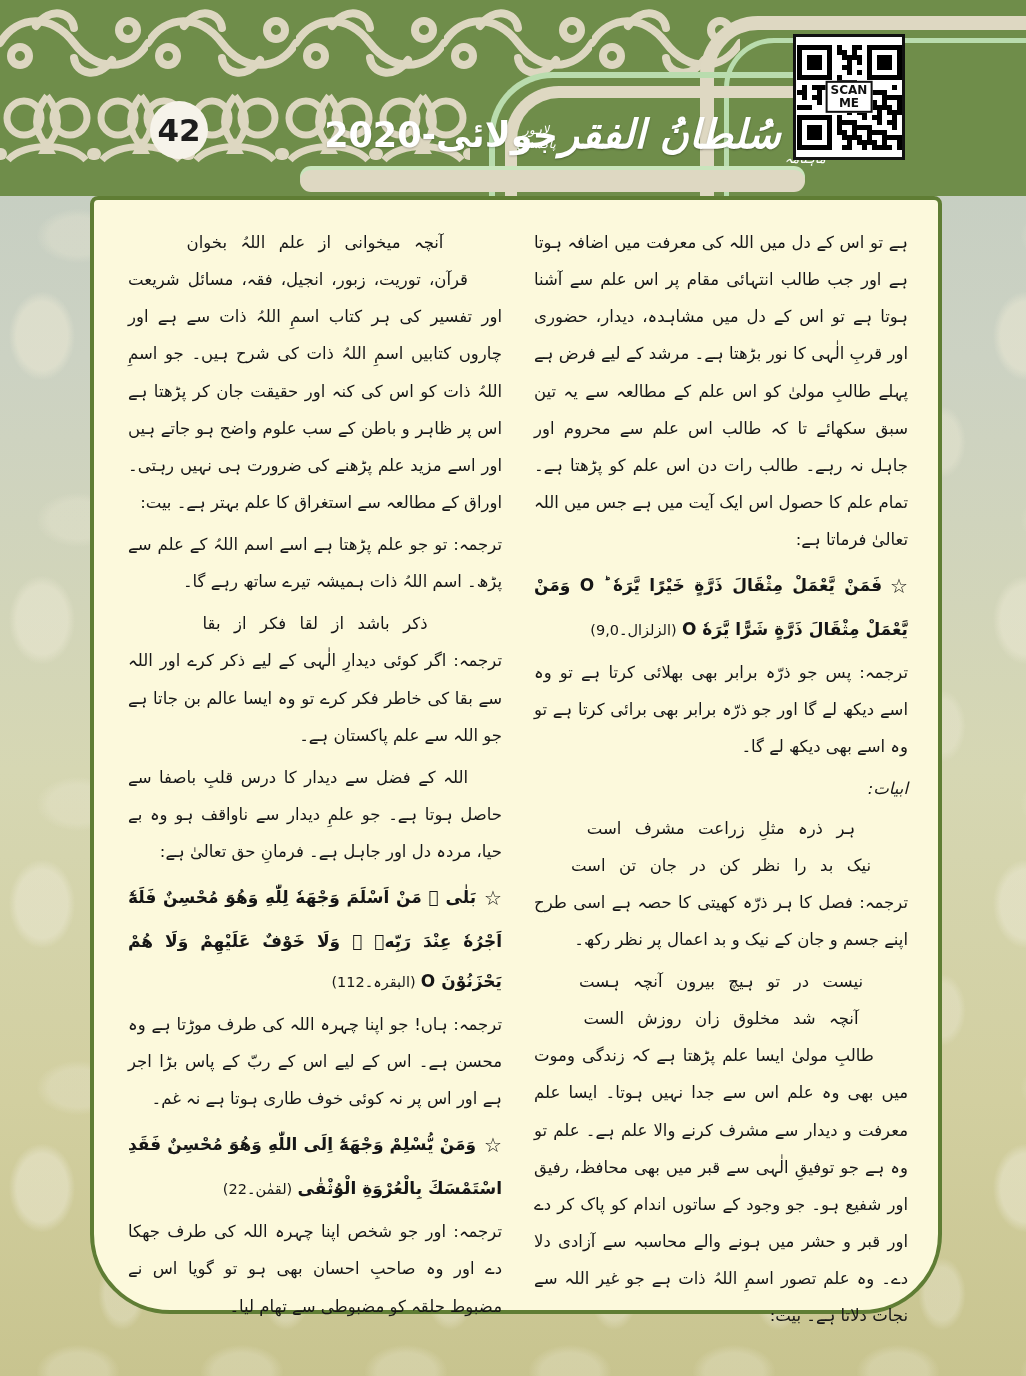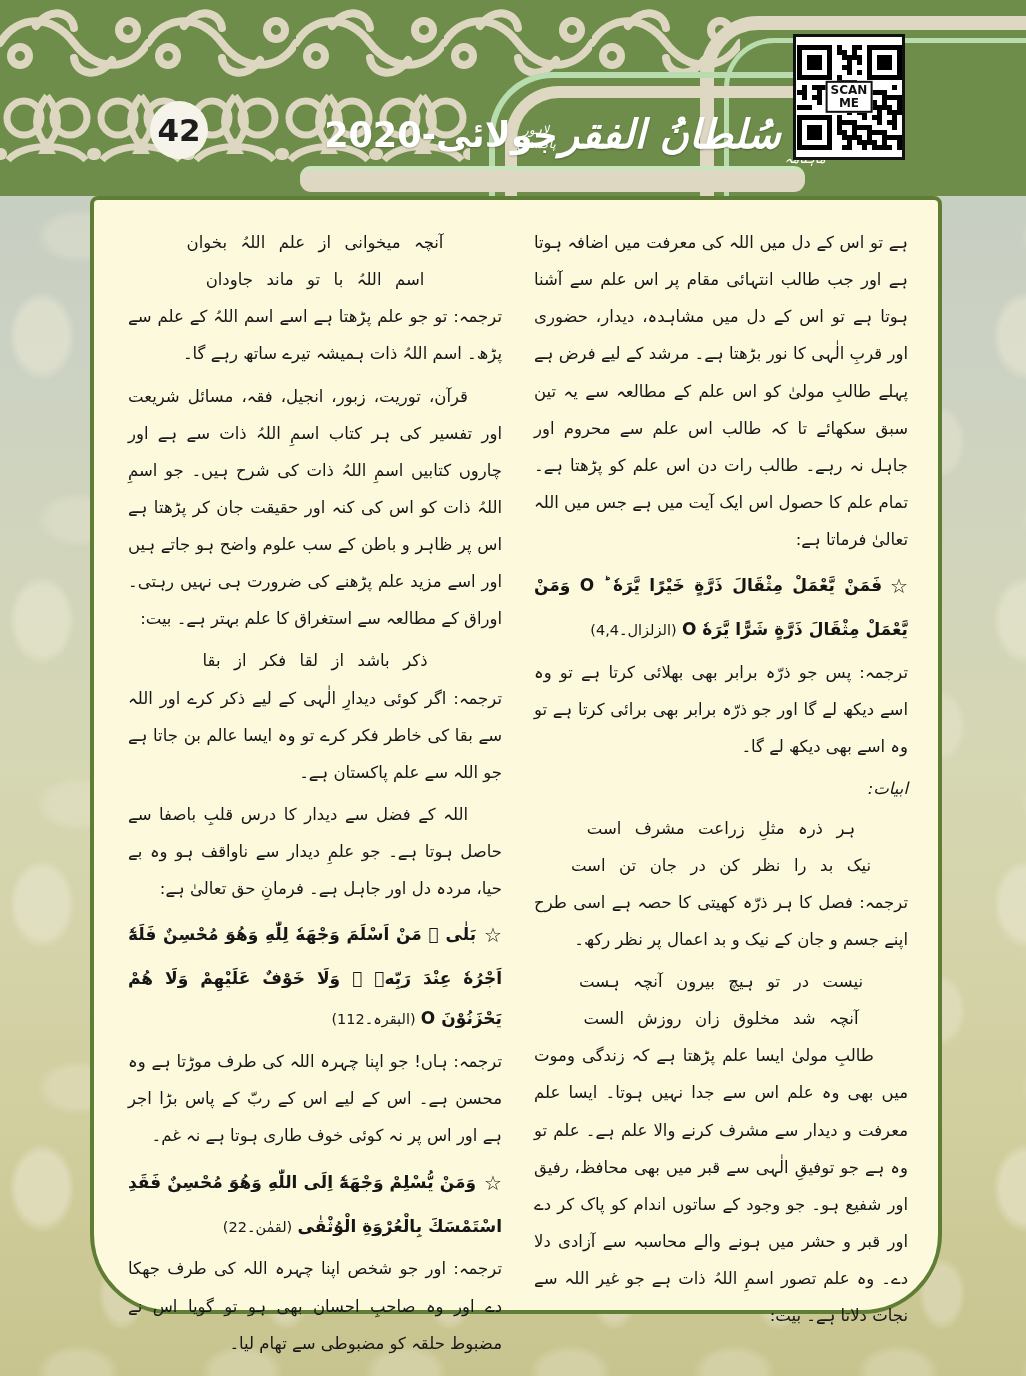--- a/index.html
+++ b/index.html
@@ -313,37 +313,36 @@
         </div>
     </div>
   </div>
 
   <div class="content-box">
 
     <div class="col">
       <p class="prose">ہے تو اس کے دل میں اللہ کی معرفت میں اضافہ ہوتا ہے اور جب طالب انتہائی مقام پر اس علم سے آشنا ہوتا ہے تو اس کے دل میں مشاہدہ، دیدار، حضوری اور قربِ الٰہی کا نور بڑھتا ہے۔ مرشد کے لیے فرض ہے پہلے طالبِ مولیٰ کو اس علم کے مطالعہ سے یہ تین سبق سکھائے تا کہ طالب اس علم سے محروم اور جاہل نہ رہے۔ طالب رات دن اس علم کو پڑھتا ہے۔ تمام علم کا حصول اس ایک آیت میں ہے جس میں اللہ تعالیٰ فرماتا ہے:</p>
       <div class="quran-block">
         <span class="star">☆</span><span class="quran-text">فَمَنْ يَّعْمَلْ مِثْقَالَ ذَرَّةٍ خَيْرًا يَّرَهٗ ؕ O وَمَنْ يَّعْمَلْ مِثْقَالَ ذَرَّةٍ شَرًّا يَّرَهٗ O</span>
-        <span class="quran-ref">(الزلزال۔4,4)</span>
+        <span class="quran-ref">(الزلزال۔9,0)</span>
       </div>
       <p class="prose">ترجمہ: پس جو ذرّہ برابر بھی بھلائی کرتا ہے تو وہ اسے دیکھ لے گا اور جو ذرّہ برابر بھی برائی کرتا ہے تو وہ اسے بھی دیکھ لے گا۔</p>
       <p class="heading">ابیات:</p>
       <p class="couplet">ہر ذرہ مثلِ زراعت مشرف است</p>
       <p class="couplet">نیک بد را نظر کن در جان تن است</p>
       <p class="prose">ترجمہ: فصل کا ہر ذرّہ کھیتی کا حصہ ہے اسی طرح اپنے جسم و جان کے نیک و بد اعمال پر نظر رکھ۔</p>
       <p class="couplet">نیست در تو ہیچ بیرون آنچہ ہست</p>
       <p class="couplet">آنچہ شد مخلوق زان روزش الست</p>
       <p class="prose indent">طالبِ مولیٰ ایسا علم پڑھتا ہے کہ زندگی وموت میں بھی وہ علم اس سے جدا نہیں ہوتا۔ ایسا علم معرفت و دیدار سے مشرف کرنے والا علم ہے۔ علم تو وہ ہے جو توفیقِ الٰہی سے قبر میں بھی محافظ، رفیق اور شفیع ہو۔ جو وجود کے ساتوں اندام کو پاک کر دے اور قبر و حشر میں ہونے والے محاسبہ سے آزادی دلا دے۔ وہ علم تصور اسمِ اللہُ ذات ہے جو غیر اللہ سے نجات دلاتا ہے۔ بیت:</p>
     </div>
 
     <div class="col">
       <p class="couplet">آنچہ میخوانی از علم اللہُ بخوان</p>
-      <p class="couplet">اسم اللہُ با تو ماند جاودان</p>
+      <p class="prose indent">قرآن، توریت، زبور، انجیل، فقہ، مسائل شریعت اور تفسیر کی ہر کتاب اسمِ اللہُ ذات سے ہے اور چاروں کتابیں اسمِ اللہُ ذات کی شرح ہیں۔ جو اسمِ اللہُ ذات کو اس کی کنہ اور حقیقت جان کر پڑھتا ہے اس پر ظاہر و باطن کے سب علوم واضح ہو جاتے ہیں اور اسے مزید علم پڑھنے کی ضرورت ہی نہیں رہتی۔ اوراق کے مطالعہ سے استغراق کا علم بہتر ہے۔ بیت:</p>
       <p class="prose">ترجمہ: تو جو علم پڑھتا ہے اسے اسم اللہُ کے علم سے پڑھ۔ اسم اللہُ ذات ہمیشہ تیرے ساتھ رہے گا۔</p>
-      <p class="prose indent">قرآن، توریت، زبور، انجیل، فقہ، مسائل شریعت اور تفسیر کی ہر کتاب اسمِ اللہُ ذات سے ہے اور چاروں کتابیں اسمِ اللہُ ذات کی شرح ہیں۔ جو اسمِ اللہُ ذات کو اس کی کنہ اور حقیقت جان کر پڑھتا ہے اس پر ظاہر و باطن کے سب علوم واضح ہو جاتے ہیں اور اسے مزید علم پڑھنے کی ضرورت ہی نہیں رہتی۔ اوراق کے مطالعہ سے استغراق کا علم بہتر ہے۔ بیت:</p>
       <p class="couplet">ذکر باشد از لقا فکر از بقا</p>
       <p class="prose">ترجمہ: اگر کوئی دیدارِ الٰہی کے لیے ذکر کرے اور اللہ سے بقا کی خاطر فکر کرے تو وہ ایسا عالم بن جاتا ہے جو اللہ سے علم پاکستان ہے۔</p>
       <p class="prose indent">اللہ کے فضل سے دیدار کا درس قلبِ باصفا سے حاصل ہوتا ہے۔ جو علمِ دیدار سے ناواقف ہو وہ بے حیا، مردہ دل اور جاہل ہے۔ فرمانِ حق تعالیٰ ہے:</p>
       <div class="quran-block">
         <span class="star">☆</span><span class="quran-text">بَلٰی ۗ مَنْ اَسْلَمَ وَجْهَهٗ لِلّٰهِ وَهُوَ مُحْسِنٌ فَلَهٗٓ اَجْرُهٗ عِنْدَ رَبِّهٖ ۖ وَلَا خَوْفٌ عَلَيْهِمْ وَلَا هُمْ يَحْزَنُوْنَ O</span>
         <span class="quran-ref">(البقرہ۔112)</span>
       </div>
       <p class="prose">ترجمہ: ہاں! جو اپنا چہرہ اللہ کی طرف موڑتا ہے وہ محسن ہے۔ اس کے لیے اس کے ربّ کے پاس بڑا اجر ہے اور اس پر نہ کوئی خوف طاری ہوتا ہے نہ غم۔</p>
       <div class="quran-block">
         <span class="star">☆</span><span class="quran-text">وَمَنْ يُّسْلِمْ وَجْهَهٗٓ اِلَی اللّٰهِ وَهُوَ مُحْسِنٌ فَقَدِ اسْتَمْسَكَ بِالْعُرْوَةِ الْوُثْقٰی</span>

